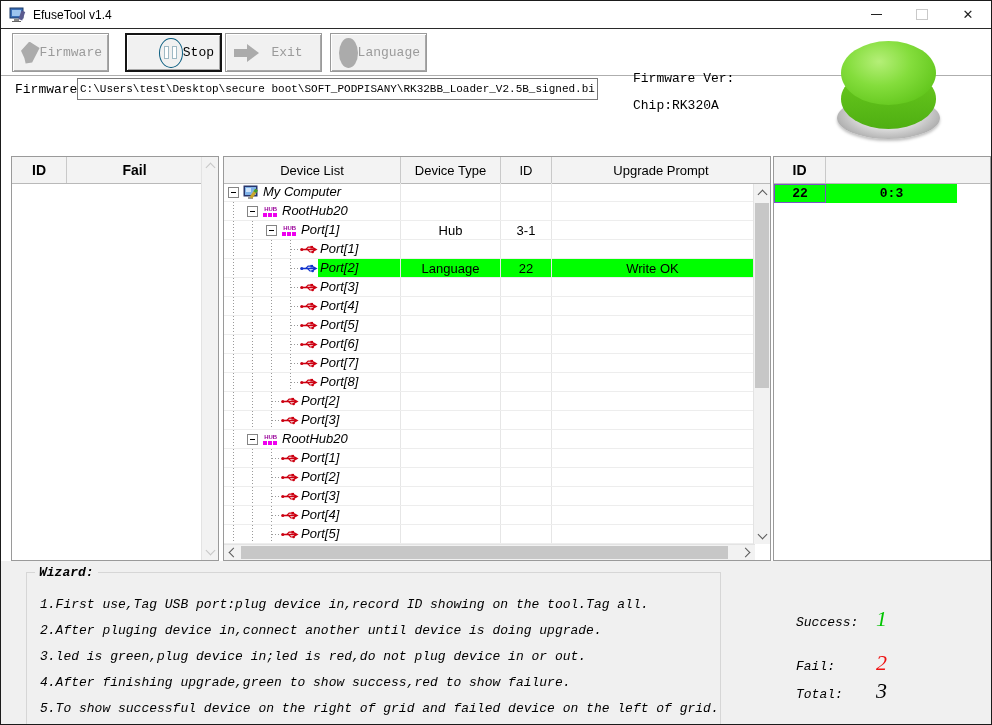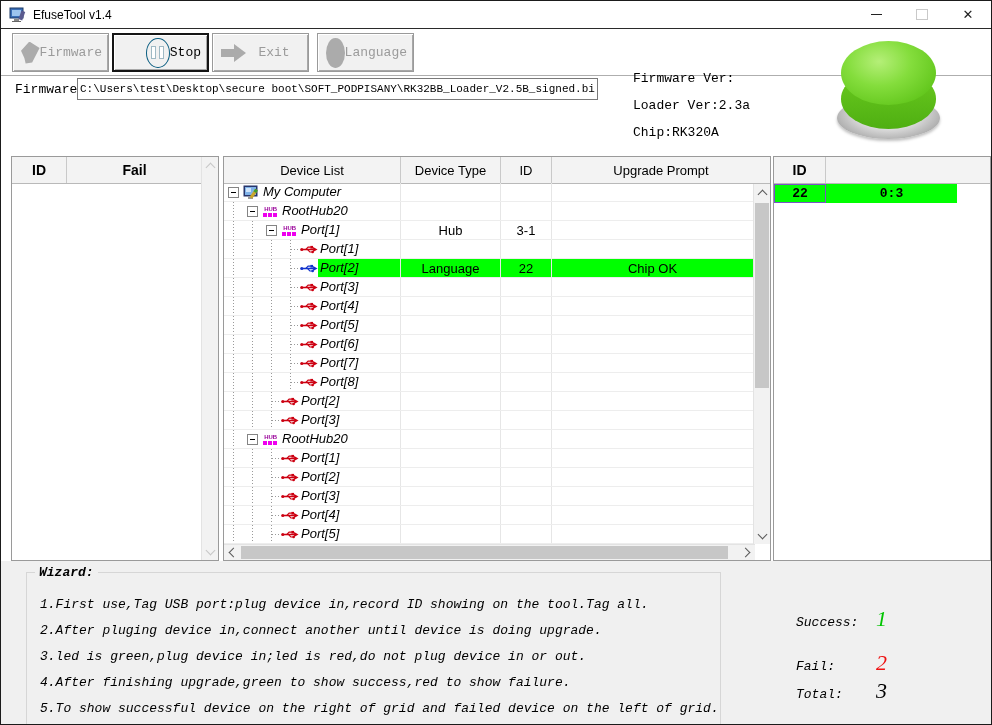--- a/index.html
+++ b/index.html
@@ -140,21 +140,21 @@
           <span class="glyph-close">✕</span>
         </div>
     </div>
   </div>
 
   <div class="toolbar" id="toolbar">
       <div class="tb-btn" style="margin-left: 11px;">
         <span class="ic-flash"></span>
         <span class="tb-label">Firmware</span>
       </div>
-      <div class="tb-btn active" style="margin-left: 3px; padding-left: 32px;">
+      <div class="tb-btn active" style="margin-left: 16px; padding-left: 32px;">
         <span class="ic-pause">
           <i></i>
           <i></i>
         </span>
         <span class="tb-label">Stop</span>
       </div>
       <div class="tb-btn" style="margin-left: 3px;">
         <span class="ic-exit">
           <span class="shaft"></span>
           <span class="head"></span>
@@ -165,21 +165,20 @@
         <span class="ic-globe"></span>
         <span class="tb-label">Language</span>
       </div>
     </div>
 
   <span class="fw-label">Firmware</span>
   <input class="fw-input" type="text" value="C:\Users\test\Desktop\secure boot\SOFT_PODPISANY\RK32BB_Loader_V2.5B_signed.bin" style="">
 
   <div class="info">
     <div>Firmware Ver:</div>
-    <div>Loader Ver:2.3a</div>
     <div>Chip:RK320A</div>
   </div>
 
   <div class="led">
     <div class="led-base"></div>
     <div class="led-side"></div>
     <div class="led-top"></div>
   </div>
 
   <div class="grid" id="leftGrid">
@@ -316,21 +315,21 @@
                   <rect x="11.5" y="2" width="3" height="3" fill="#1133cc"></rect>
                   <path d="M8.5 6 L11 8.8 H13" stroke="#1133cc" stroke-width="1.3" fill="none"></path>
                   <circle cx="14" cy="8.8" r="1.5" fill="#1133cc"></circle>
                 </svg>
               </span>
               <span class="tlabel" style="background: rgb(0, 255, 0);">Port[2]</span>
             </div>
           </div>
           <div class="cell c2" style="background: rgb(0, 255, 0);">Language</div>
           <div class="cell c3" style="background: rgb(0, 255, 0);">22</div>
-          <div class="cell c4" style="background: rgb(0, 255, 0);">Chip OK</div>
+          <div class="cell c4" style="background: rgb(0, 255, 0);">Write OK</div>
         </div>
         <div class="trow">
           <div class="cell c1">
             <span class="vline" style="left: 9px;"></span>
             <span class="vline" style="left: 28px;"></span>
             <span class="vline" style="left: 47px;"></span>
             <span class="vline" style="left: 66px;"></span>
             <span class="hstub" style="left: 67px;"></span>
             <div class="tree-inner" style="padding-left: 61px;">
               <span class="exp-spacer"></span>

